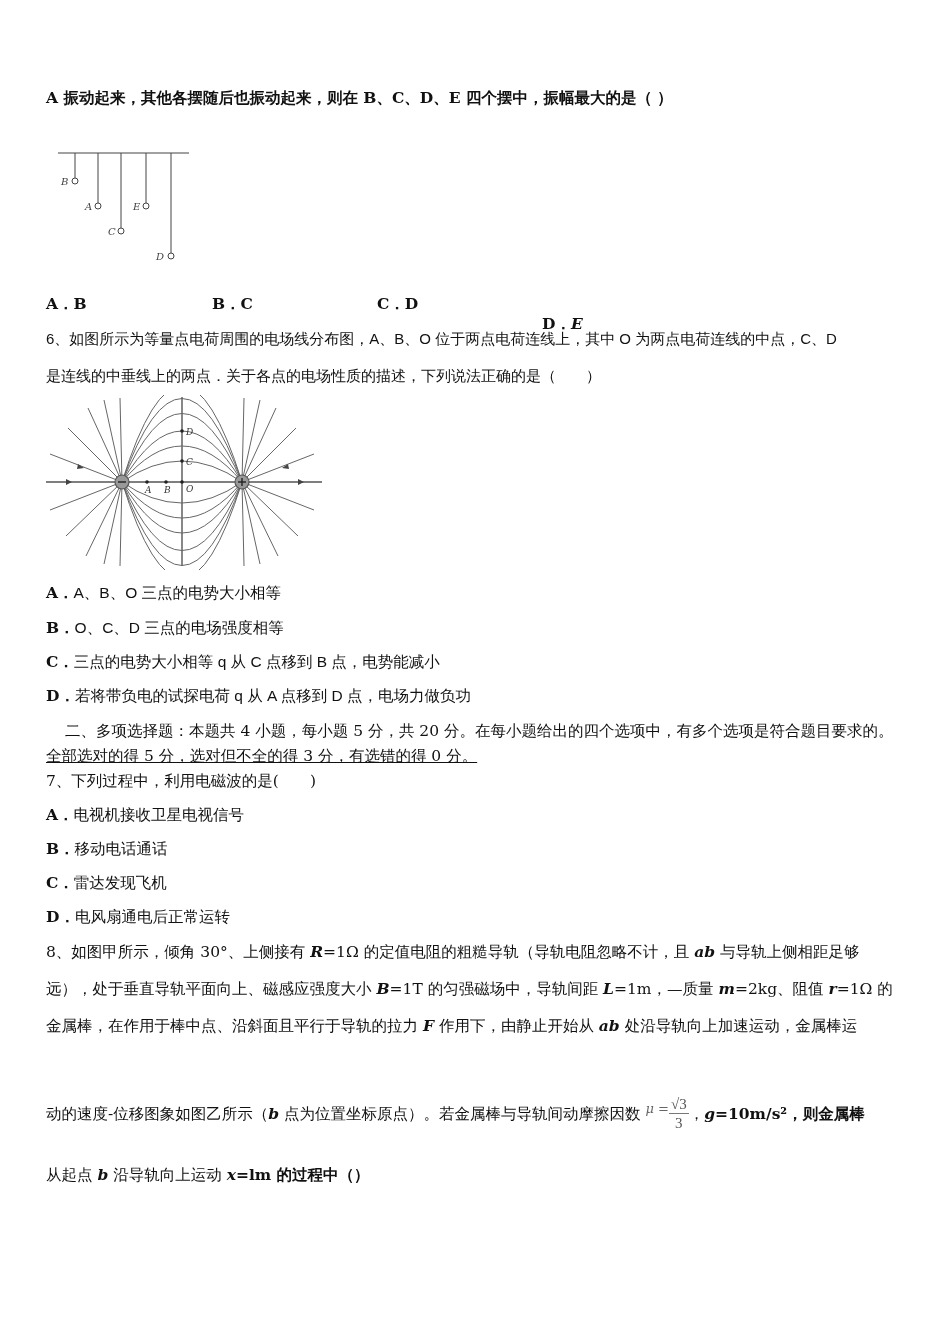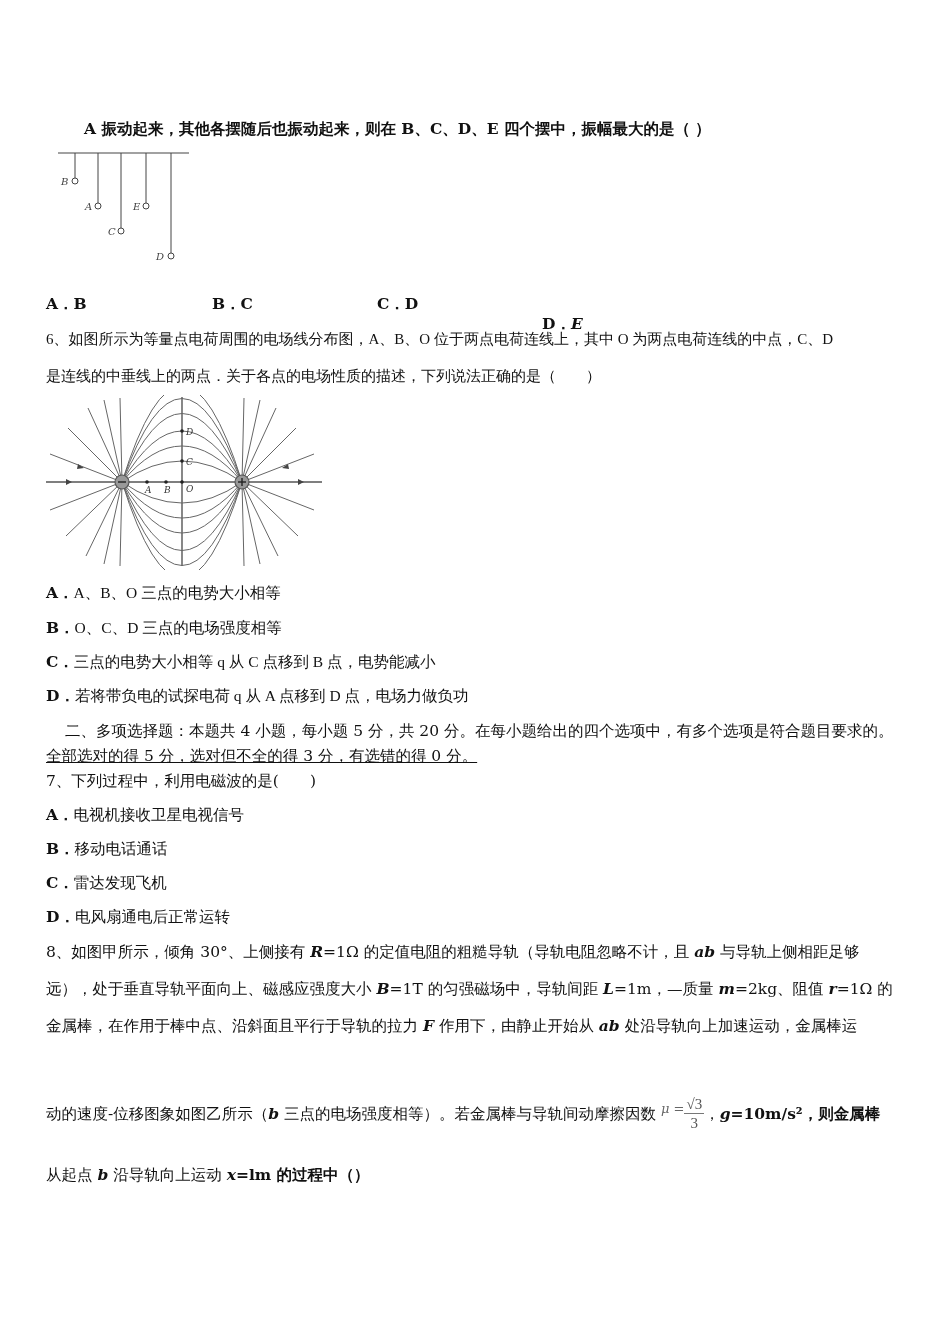--- a/index.html
+++ b/index.html
@@ -7,37 +7,37 @@
       width: 950px; height: 1344px; position: relative; overflow: hidden;
       font-family: "DejaVu Serif", "Liberation Serif", serif;
       color: #111111;
     }
     .line {
       position: absolute; left: 46px; white-space: nowrap;
       font-size: 15.5px; line-height: 20px;
     }
     .b { font-weight: bold; }
     .i { font-style: italic; }
-    .sans { font-family: Liberation Serif, serif; }
+    .sans { font-family: Liberation Sans, sans-serif; }
     .opt-row { position: absolute; left: 46px; top: 294px; width: 700px; height: 22px; font-size: 15.5px; }
     .opt-row span.opt { position: absolute; top: 0; white-space: nowrap; }
     .fig { position: absolute; }
     .frac {
       display: inline-block; vertical-align: middle; text-align: center;
       font-family: "Liberation Serif", serif; color: #555; font-size: 15px;
       position: relative; top: -2px;
     }
     .frac .num { display: block; border-bottom: 1px solid #777; padding: 0 2px; line-height: 18px; }
     .frac .den { display: block; line-height: 18px; }
     .mu { font-style: italic; color: #666; font-size: 13px; position: relative; top: -6px; }
   </style>
 </head>
 <body>
 
-<div class="line b" style="top:119px;margin-left:38px;">
+<div class="line b" style="top:88px;">
   <span>A 振动起来，其他各摆随后也振动起来，则在 B、C、D、E 四个摆中，振幅最大的是（  ）</span>
 </div>
 
 <svg class="fig" style="left:40px;top:140px;" width="170" height="130" viewBox="40 140 170 130">
   <line x1="58" y1="153" x2="189" y2="153" stroke="#444" stroke-width="1.2"></line>
   <line x1="75" y1="153" x2="75" y2="178" stroke="#444" stroke-width="1"></line>
   <circle cx="75" cy="181" r="3" fill="#fff" stroke="#444"></circle>
   <text x="61" y="185" font-size="10" font-style="italic" font-family="DejaVu Serif, serif" fill="#444">B</text>
   <line x1="98" y1="153" x2="98" y2="203" stroke="#444" stroke-width="1"></line>
   <circle cx="98" cy="206" r="3" fill="#fff" stroke="#444"></circle>
@@ -187,17 +187,17 @@
 <div class="line" style="top:942px;">
   <span>8、如图甲所示，倾角 30°、上侧接有 </span><span class="i b">R</span><span>=1Ω 的定值电阻的粗糙导轨（导轨电阻忽略不计，且 </span><span class="i b">ab</span><span> 与导轨上侧相距足够</span>
 </div>
 <div class="line" style="top:979px;">
   <span>远），处于垂直导轨平面向上、磁感应强度大小 </span><span class="i b">B</span><span>=1T 的匀强磁场中，导轨间距 </span><span class="i b">L</span><span>=1m，—质量 </span><span class="i b">m</span><span>=2kg、阻值 </span><span class="i b">r</span><span>=1Ω 的</span>
 </div>
 <div class="line" style="top:1016px;">
   <span>金属棒，在作用于棒中点、沿斜面且平行于导轨的拉力 </span><span class="i b">F</span><span> 作用下，由静止开始从 </span><span class="i b">ab</span><span> 处沿导轨向上加速运动，金属棒运</span>
 </div>
 <div class="line" style="top:1092px;height:44px;line-height:44px;">
-  <span>动的速度-位移图象如图乙所示（</span><span class="i b">b</span><span> 三点的电场强度相等）。若金属棒与导轨间动摩擦因数 </span><span class="mu">μ =</span><span class="frac"><span class="num">√3</span><span class="den">3</span></span><span>，</span><span class="i b">g</span><span class="b">=10m/s²，则金属棒</span>
+  <span>动的速度-位移图象如图乙所示（</span><span class="i b">b</span><span> 点为位置坐标原点）。若金属棒与导轨间动摩擦因数 </span><span class="mu">μ =</span><span class="frac"><span class="num">√3</span><span class="den">3</span></span><span>，</span><span class="i b">g</span><span class="b">=10m/s²，则金属棒</span>
 </div>
 <div class="line" style="top:1165px;">
   <span>从起点 </span><span class="i b">b</span><span> 沿导轨向上运动 </span><span class="i b">x</span><span class="b">=lm 的过程中（）</span>
 </div>
 
 </body></html>

